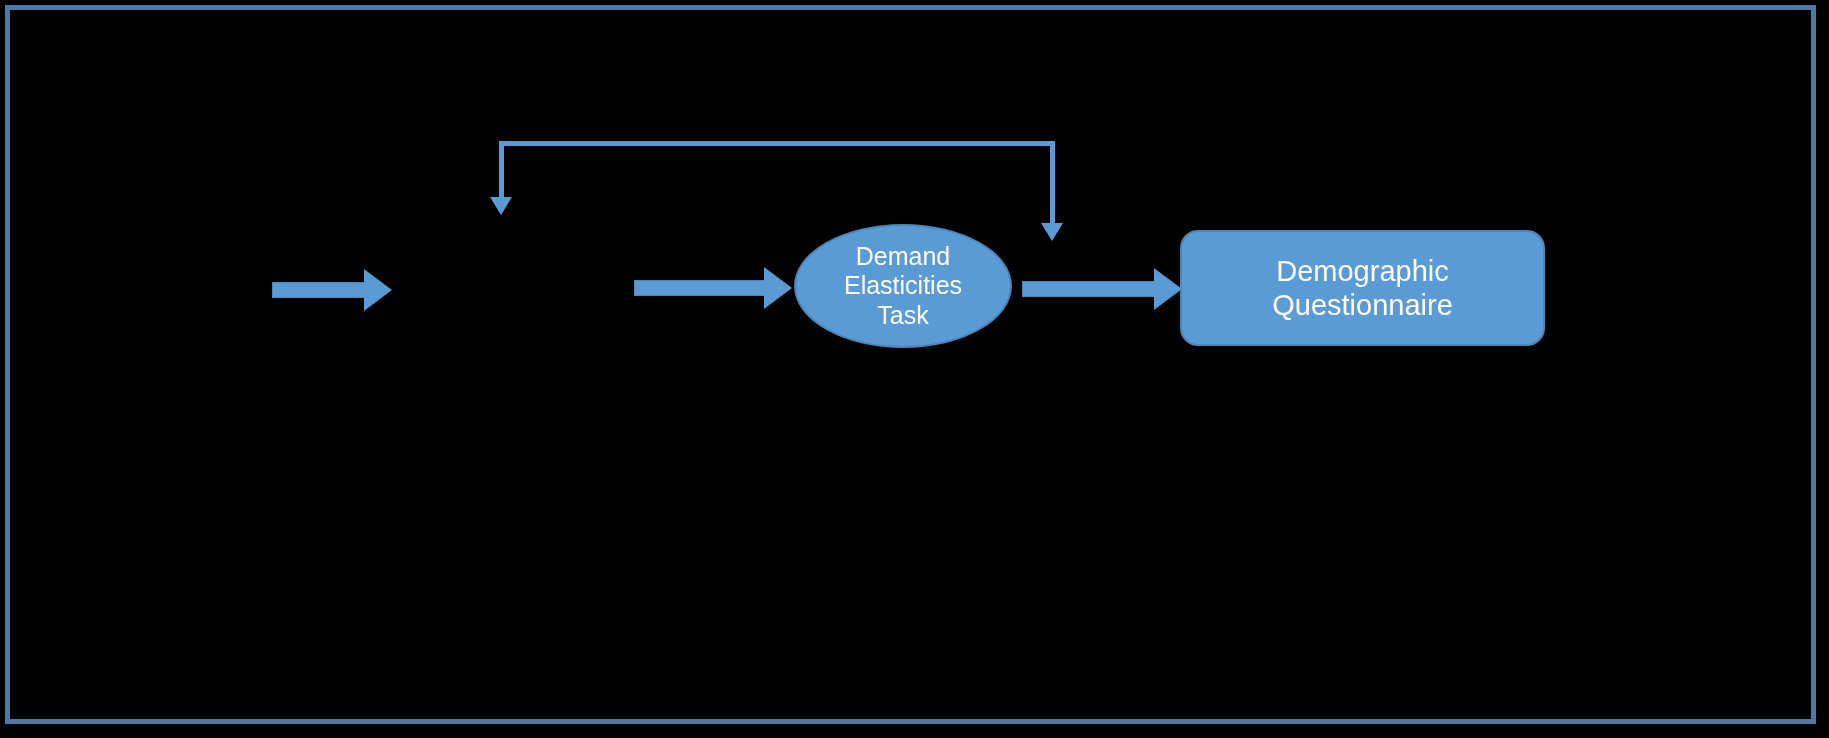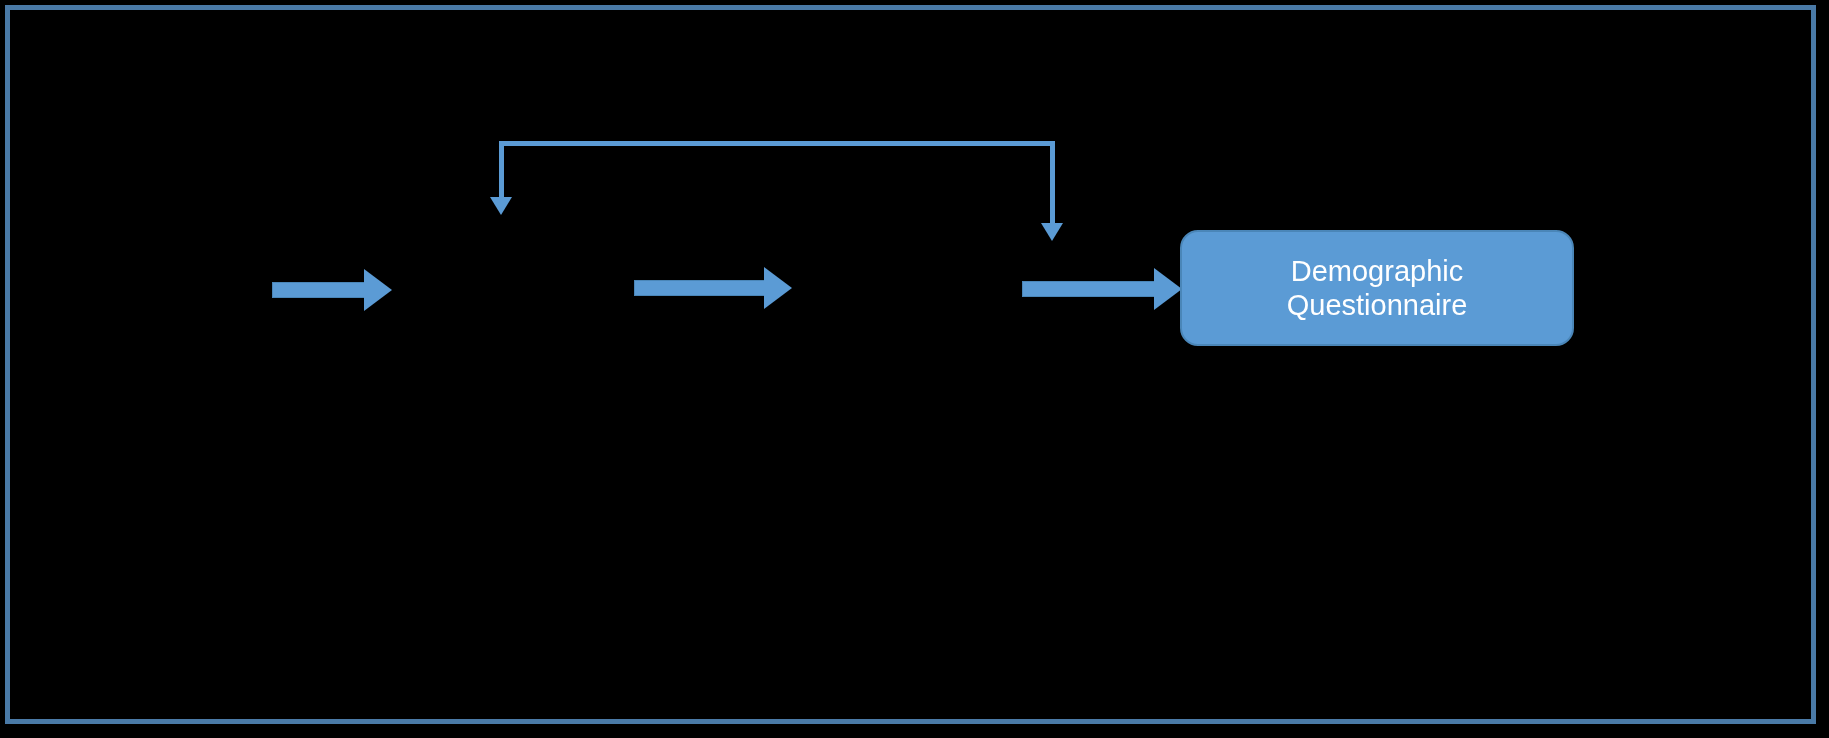--- a/index.html
+++ b/index.html
@@ -112,24 +112,29 @@
     <div class="shaft" style="width:92px;"></div>
     <div class="head" style="left:92px;"></div>
   </div>
 
 
   <div class="block-arrow" style="left:634px; top:267px; width:158px;">
     <div class="shaft" style="width:130px;"></div>
     <div class="head" style="left:130px;"></div>
   </div>
 
+  <div class="node ellipse" style="left:794px; top:224px; width:218px; height:124px; font-size:25px;">
+    <span class="node-label">Demand
+Elasticities
+Task</span>
+  </div>
 
   <div class="block-arrow" style="left:1022px; top:268px; width:160px;">
     <div class="shaft" style="width:132px;"></div>
     <div class="head" style="left:132px;"></div>
   </div>
 
-  <div class="node rounded-rect" style="left:1180px; top:230px; width:394px; height:116px; font-size:29px;">
+  <div class="node rounded-rect" style="left:1180px; top:230px; width:365px; height:116px; font-size:29px;">
     <span class="node-label">Demographic
 Questionnaire</span>
   </div>
 
 </div>
 
 </body></html>

